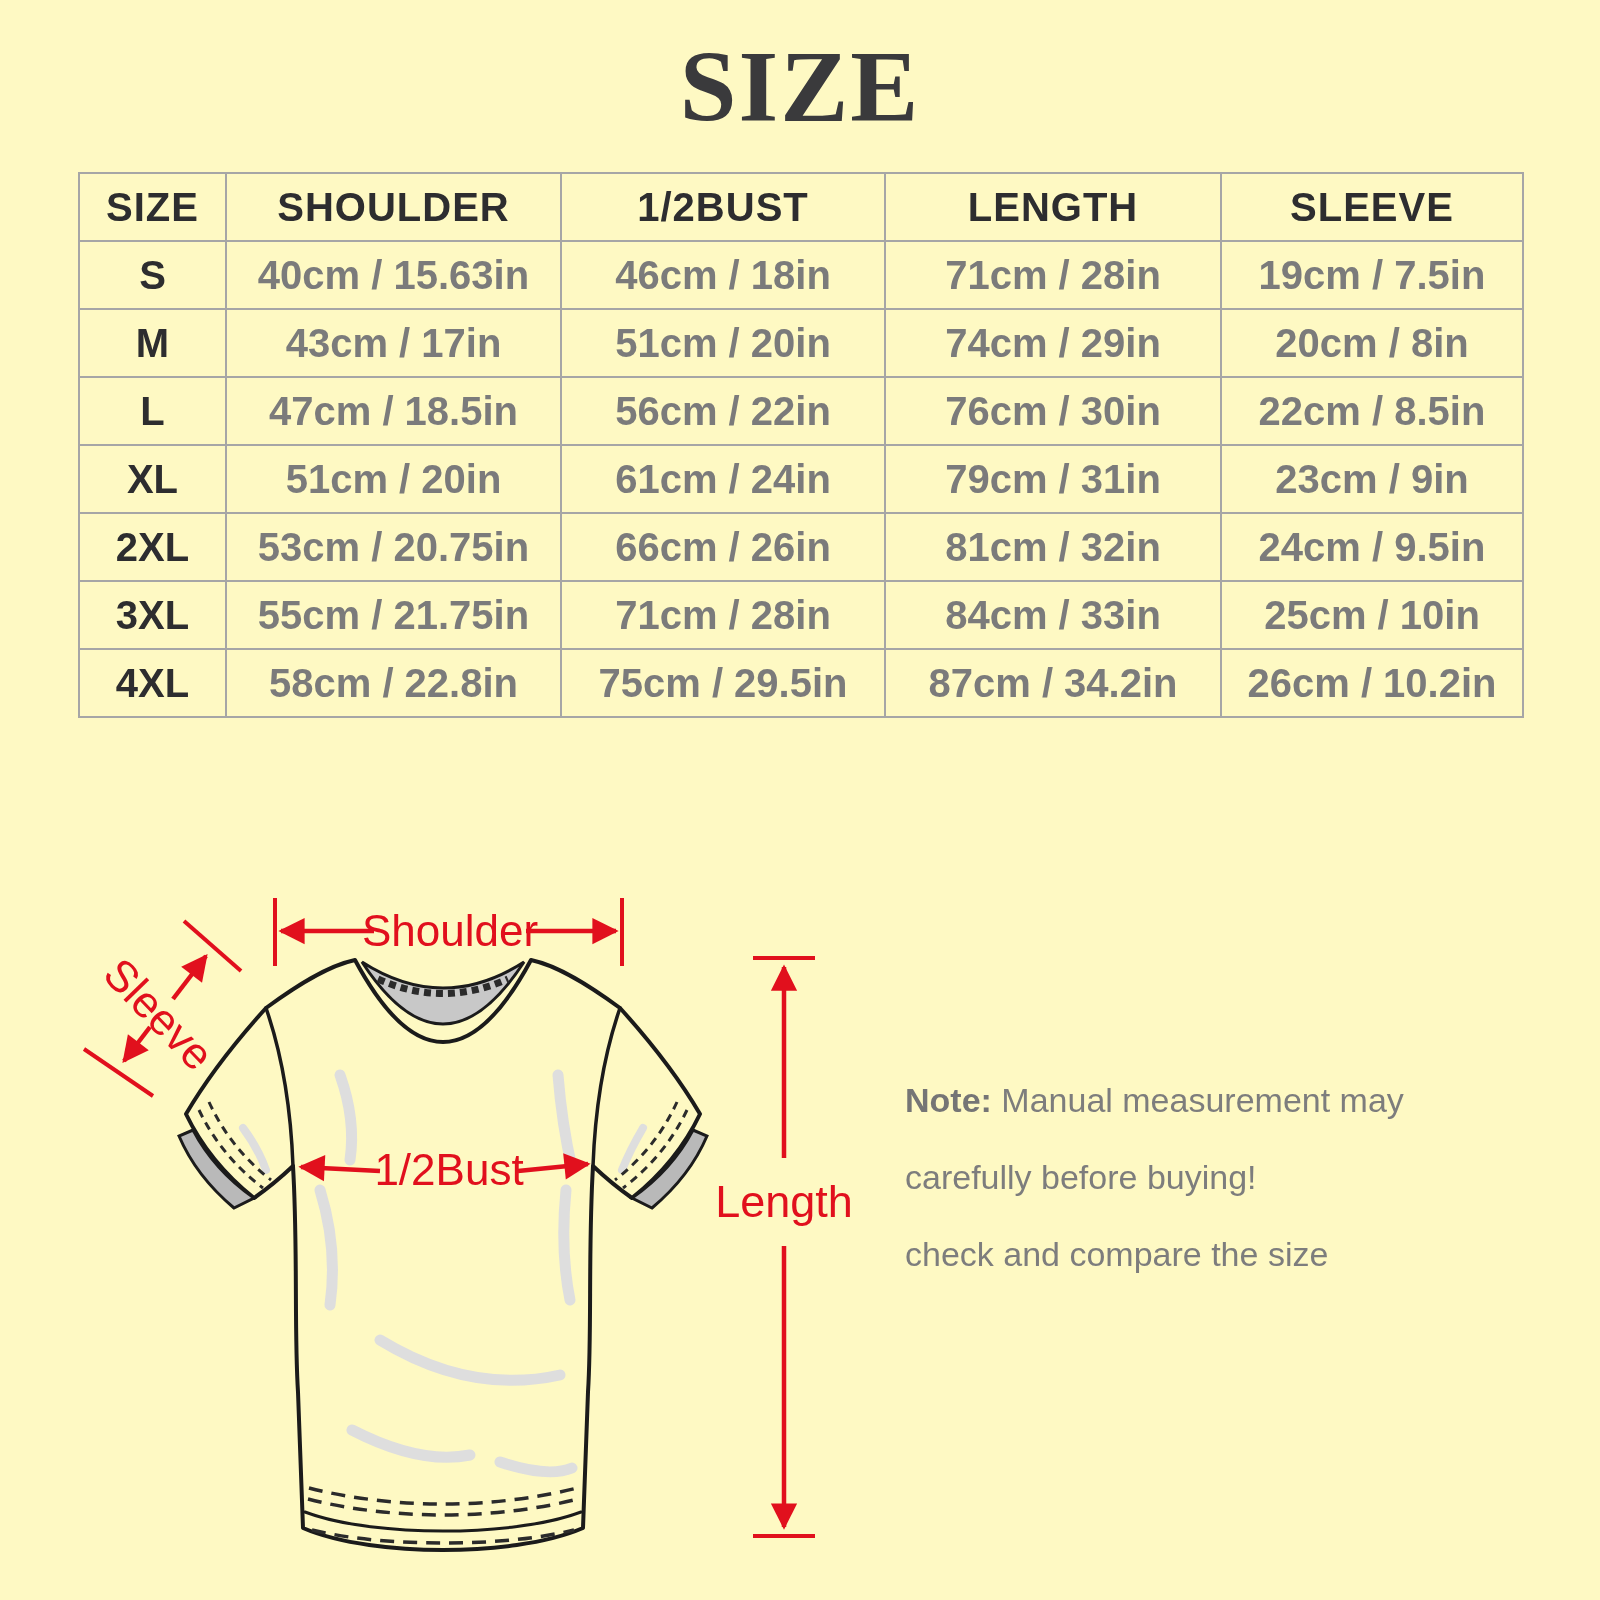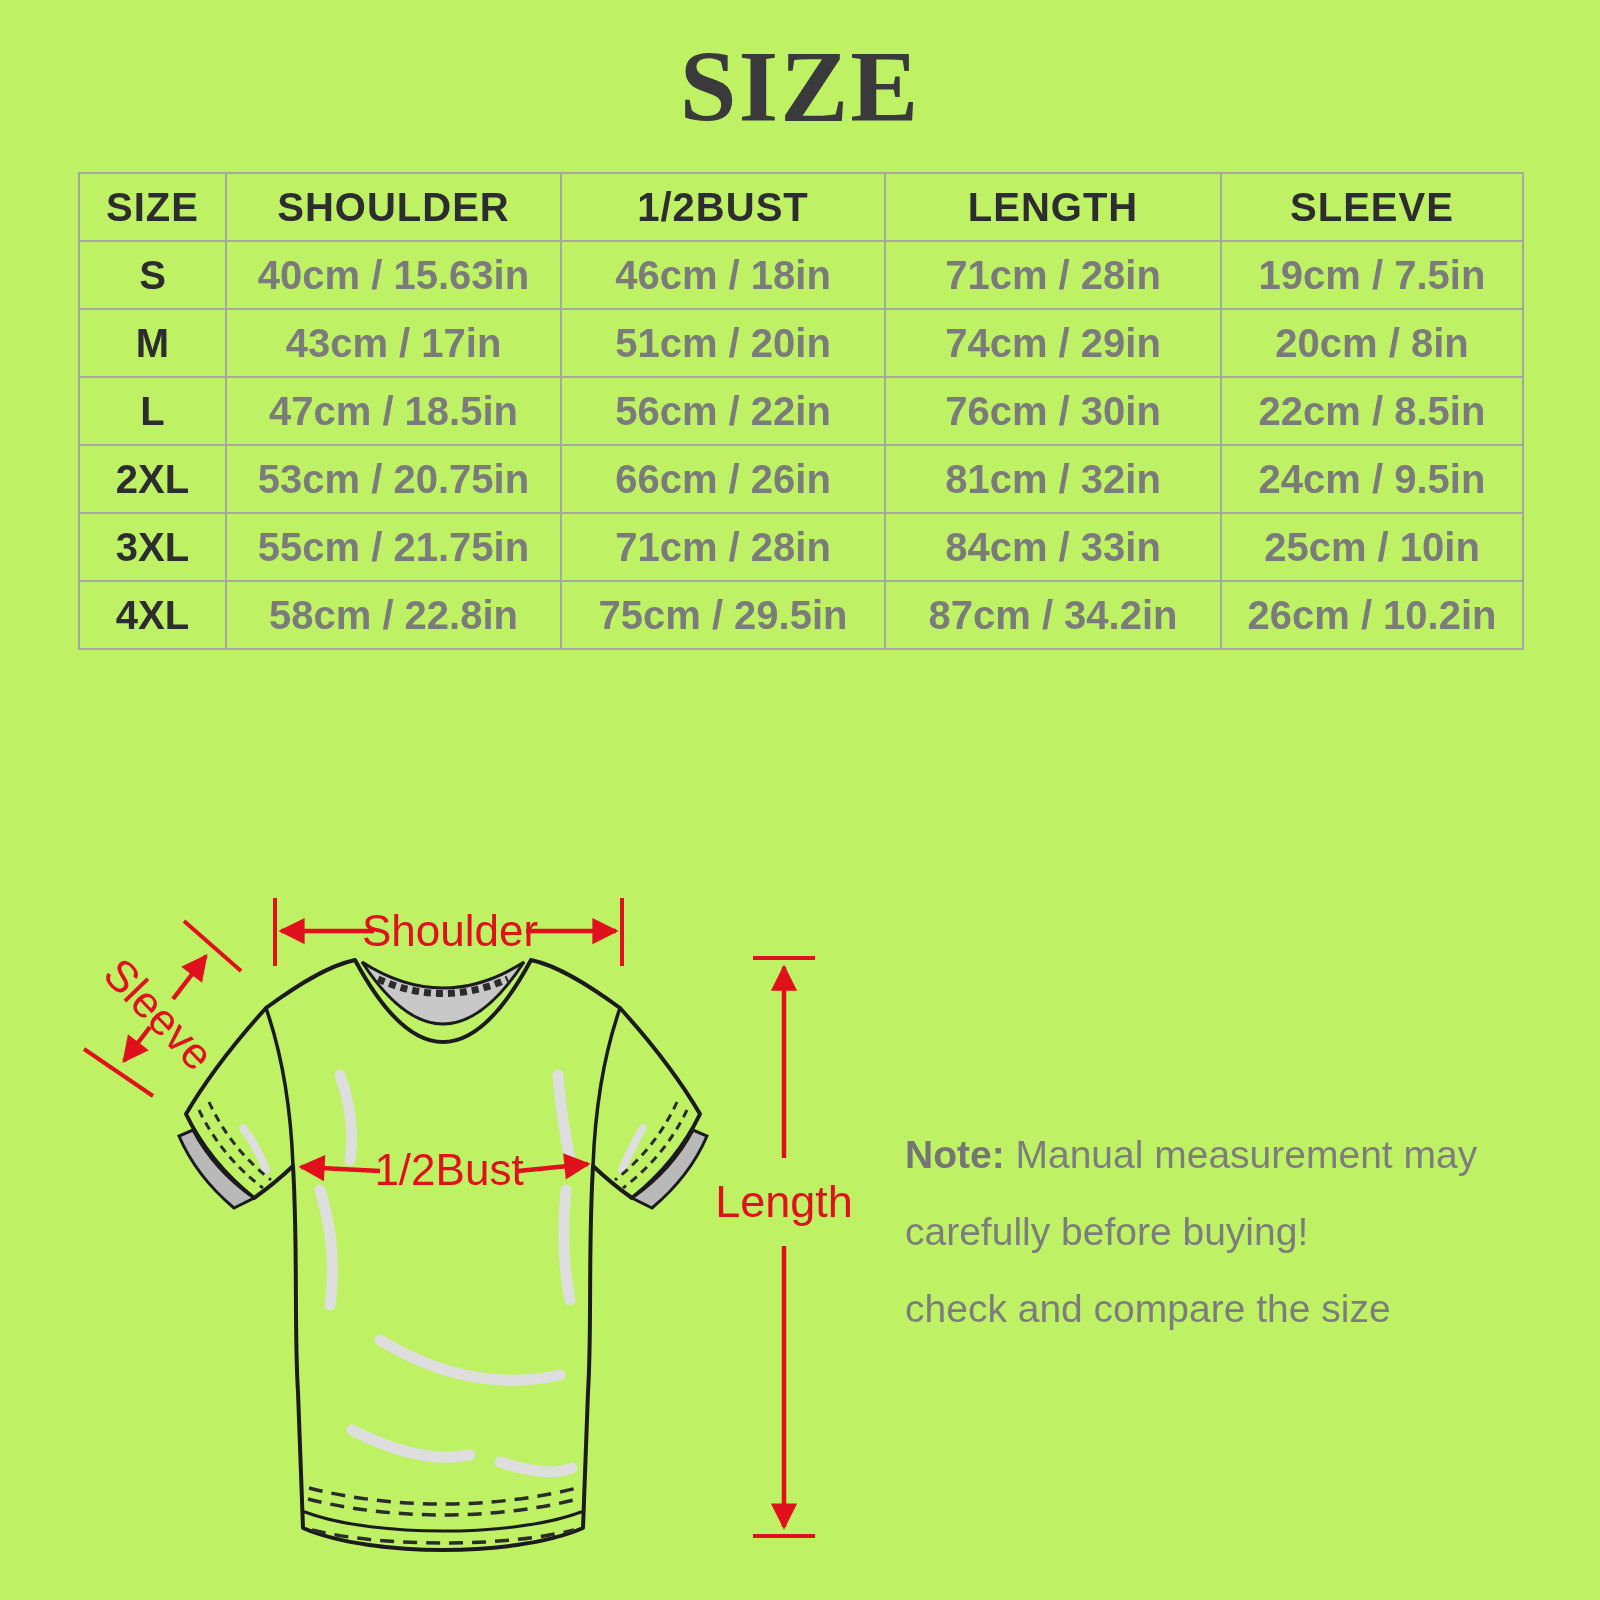--- a/index.html
+++ b/index.html
@@ -1,16 +1,16 @@
 <!DOCTYPE html>
 <html><head>
 <meta charset="utf-8">
 <style>
   html,body{margin:0;padding:0;background:#fff;}
-  .page{position:relative;width:1600px;height:1600px;background:#bef264;overflow:hidden;
+  .page{position:relative;width:1600px;height:1600px;background:#fef9c3;overflow:hidden;
         font-family:"Liberation Sans",sans-serif;}
   .title{position:absolute;left:0;right:0;top:28px;text-align:center;
          font-family:"Liberation Serif",serif;font-weight:700;font-size:102px;
          color:#3a3a3c;letter-spacing:2px;}
   table.size{position:absolute;left:78px;top:172px;width:1444px;border-collapse:collapse;
              table-layout:fixed;}
   table.size col.c0{width:147px;}
   table.size col.c1{width:335px;}
   table.size col.c2{width:324px;}
   table.size col.c3{width:336px;}
@@ -20,22 +20,22 @@
   table.size th{font-size:40px;font-weight:700;color:#2d2d2f;letter-spacing:1px;}
   table.size td{font-size:40px;color:#7b7b7b;font-weight:700;}
   table.size td.size-col{color:#2d2d2f;font-weight:700;}
   .diagram{position:absolute;left:80px;top:840px;width:780px;height:760px;}
   .diagram text{font-family:"Liberation Sans",sans-serif;fill:#e1101d;}
   .shirt-line{fill:none;stroke:#1b1b1b;stroke-width:4;stroke-linecap:round;stroke-linejoin:round;}
   .stitch{fill:none;stroke:#2b2b2b;stroke-width:3.5;stroke-dasharray:14 9;stroke-linecap:butt;}
   .wrinkle{fill:none;stroke:#dedede;stroke-width:11;stroke-linecap:round;}
   .red-line{stroke:#e1101d;stroke-width:4.5;fill:none;}
   .red-tick{stroke:#e1101d;stroke-width:4;fill:none;}
-  .note{position:absolute;left:905px;top:1116px;width:620px;color:#7d7d7d;
-        font-size:39px;line-height:77px;}
+  .note{position:absolute;left:905px;top:1062px;width:620px;color:#7d7d7d;
+        font-size:34px;line-height:77px;}
   .note-line{white-space:nowrap;}
   .note b{font-weight:700;color:#757575;}
 </style>
 </head>
 <body>
 
 <div class="page">
 
   <div class="title">SIZE</div>
 
@@ -70,20 +70,27 @@
         <td>51cm / 20in</td>
         <td>74cm / 29in</td>
         <td>20cm / 8in</td>
       </tr>
       <tr>
         <td class="size-col">L</td>
         <td>47cm / 18.5in</td>
         <td>56cm / 22in</td>
         <td>76cm / 30in</td>
         <td>22cm / 8.5in</td>
+      </tr>
+      <tr>
+        <td class="size-col">XL</td>
+        <td>51cm / 20in</td>
+        <td>61cm / 24in</td>
+        <td>79cm / 31in</td>
+        <td>23cm / 9in</td>
       </tr>
       <tr>
         <td class="size-col">2XL</td>
         <td>53cm / 20.75in</td>
         <td>66cm / 26in</td>
         <td>81cm / 32in</td>
         <td>24cm / 9.5in</td>
       </tr>
       <tr>
         <td class="size-col">3XL</td>

